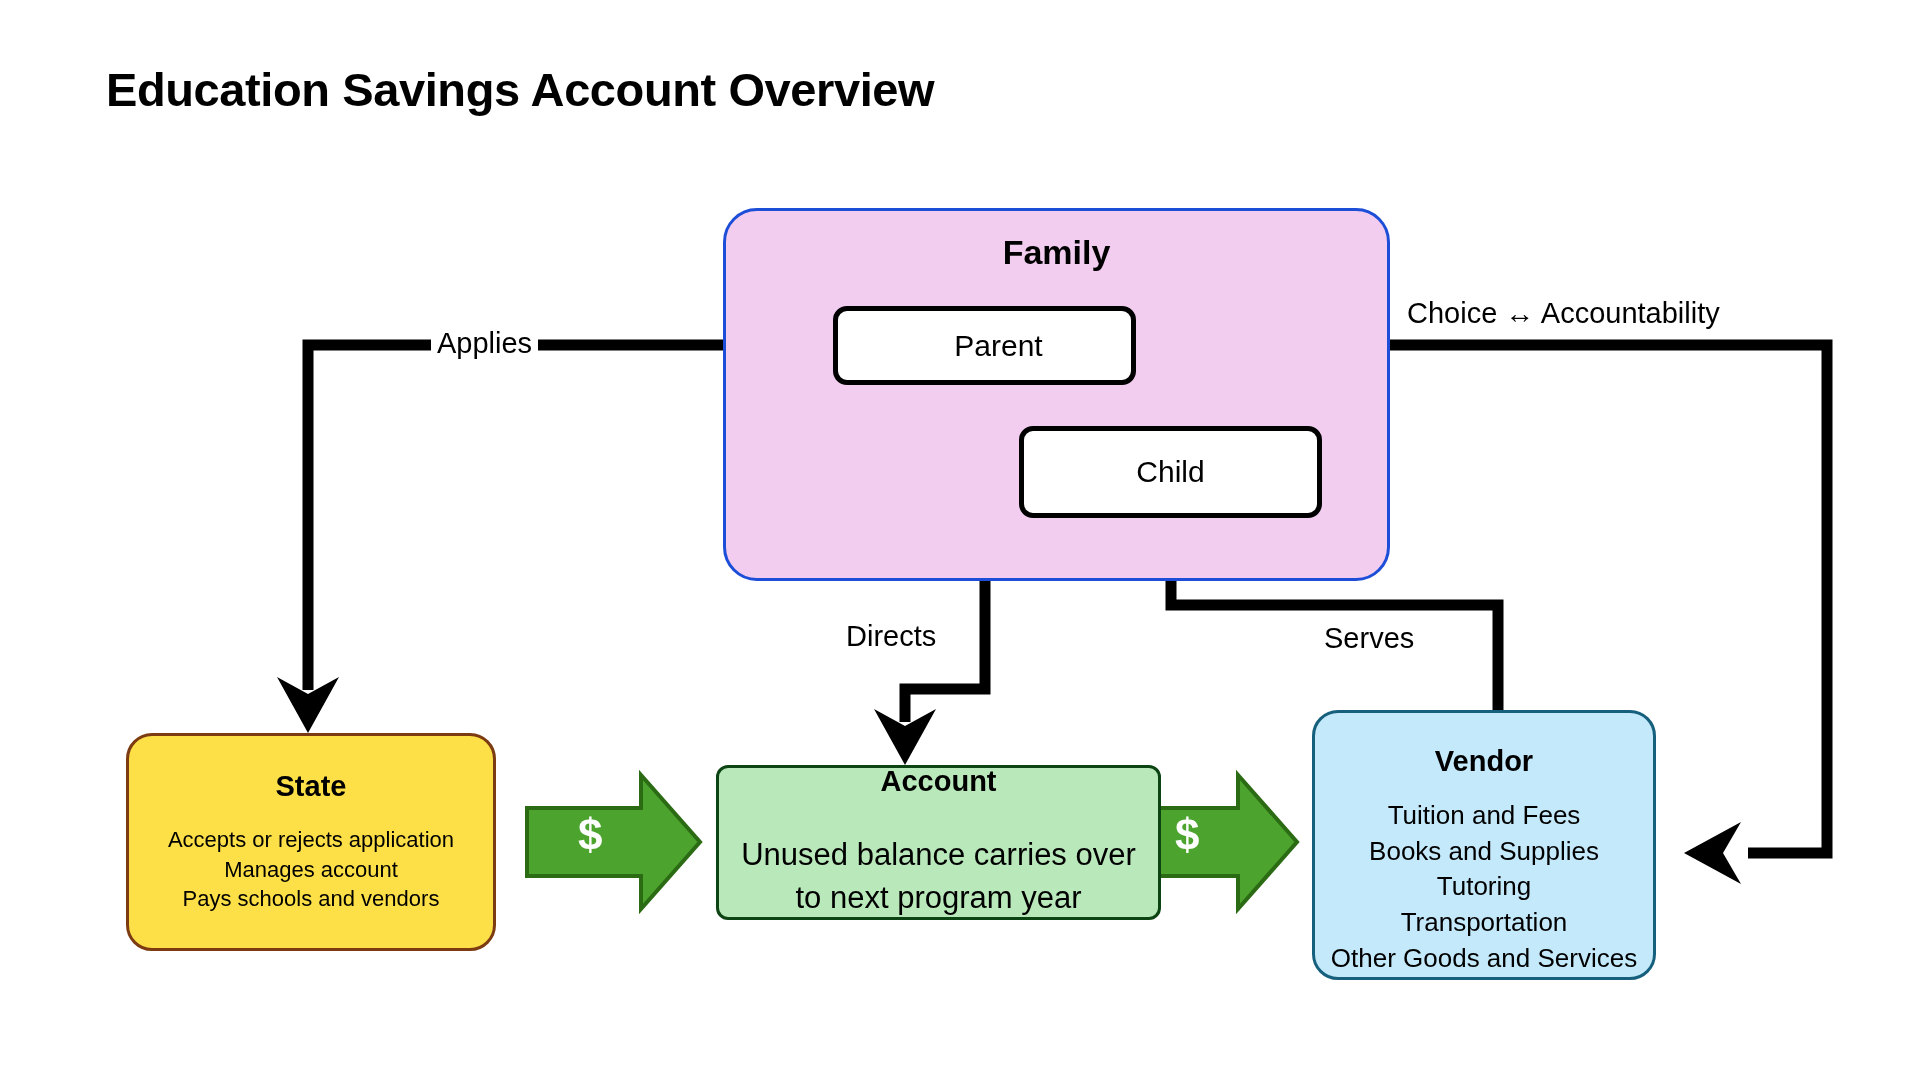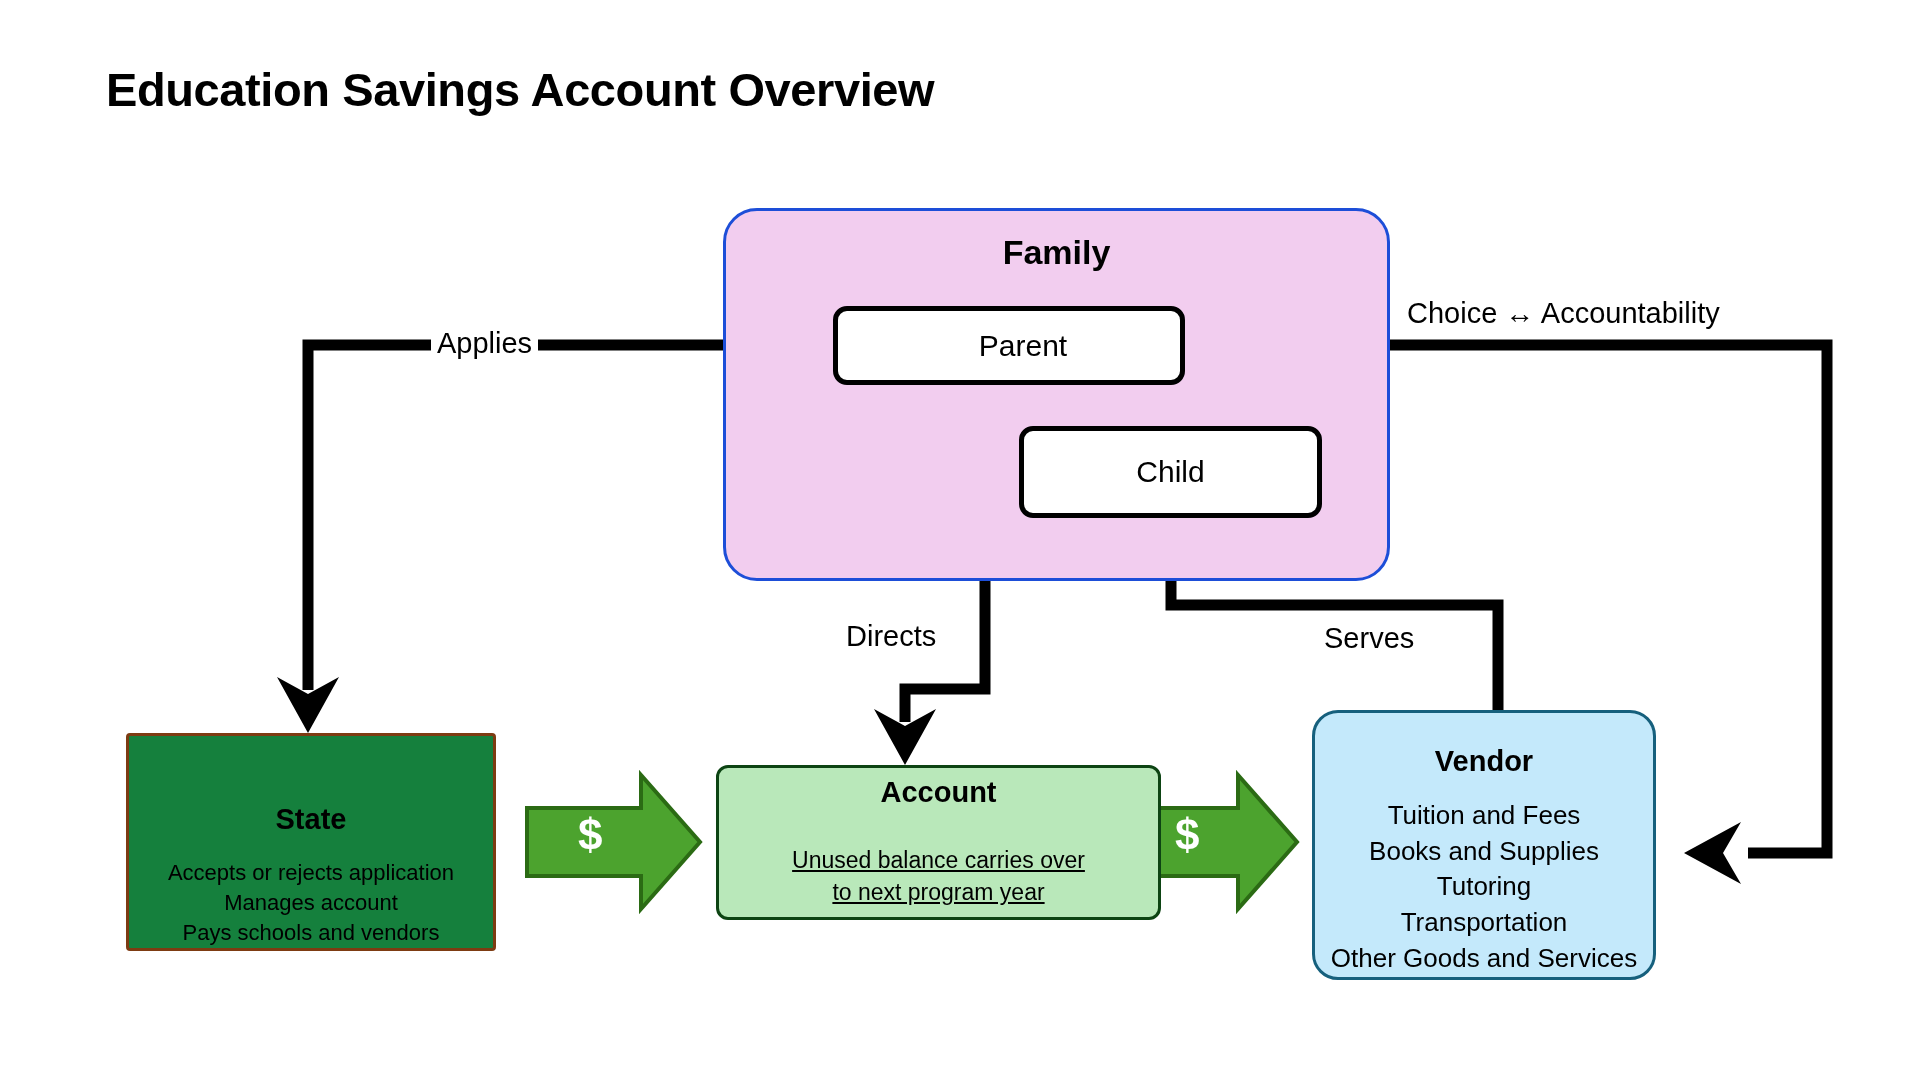--- a/index.html
+++ b/index.html
@@ -80,57 +80,56 @@
     box-sizing: border-box;
     display: flex;
     align-items: center;
     justify-content: center;
     font-size: 30px;
     color: #000;
   }
   #parent-node {
     left: 833px;
     top: 306px;
-    width: 352px;
+    width: 303px;
     height: 79px;
     padding-left: 28px;
   }
   #child-node {
     left: 1019px;
     top: 426px;
     width: 303px;
     height: 92px;
   }
 
   
   #state-node {
     left: 126px;
     top: 733px;
     width: 370px;
     height: 218px;
-    background: #15803d;
+    background: #fde047;
     border: 3px solid #7d3b12;
-    border-radius: 4px;
-    justify-content: flex-end;
+    border-radius: 26px;
   }
   #state-node .node-title { font-size: 29px; }
   #state-node .node-lines { font-size: 22px; line-height: 1.36; margin-top: 22px; }
 
   
   #account-node {
     left: 716px;
     top: 765px;
     width: 445px;
     height: 155px;
     background: #b9e8ba;
     border: 3px solid #0d4413;
     border-radius: 12px;
   }
   #account-node .node-title { font-size: 29px; }
-  #account-node .node-lines { font-size: 23px; line-height: 1.38; margin-top: 36px; text-decoration: underline; }
+  #account-node .node-lines { font-size: 31px; line-height: 1.38; margin-top: 36px; }
 
   
   #vendor-node {
     left: 1312px;
     top: 710px;
     width: 344px;
     height: 270px;
     background: #c4e9fb;
     border: 3px solid #16607d;
     border-radius: 26px;

